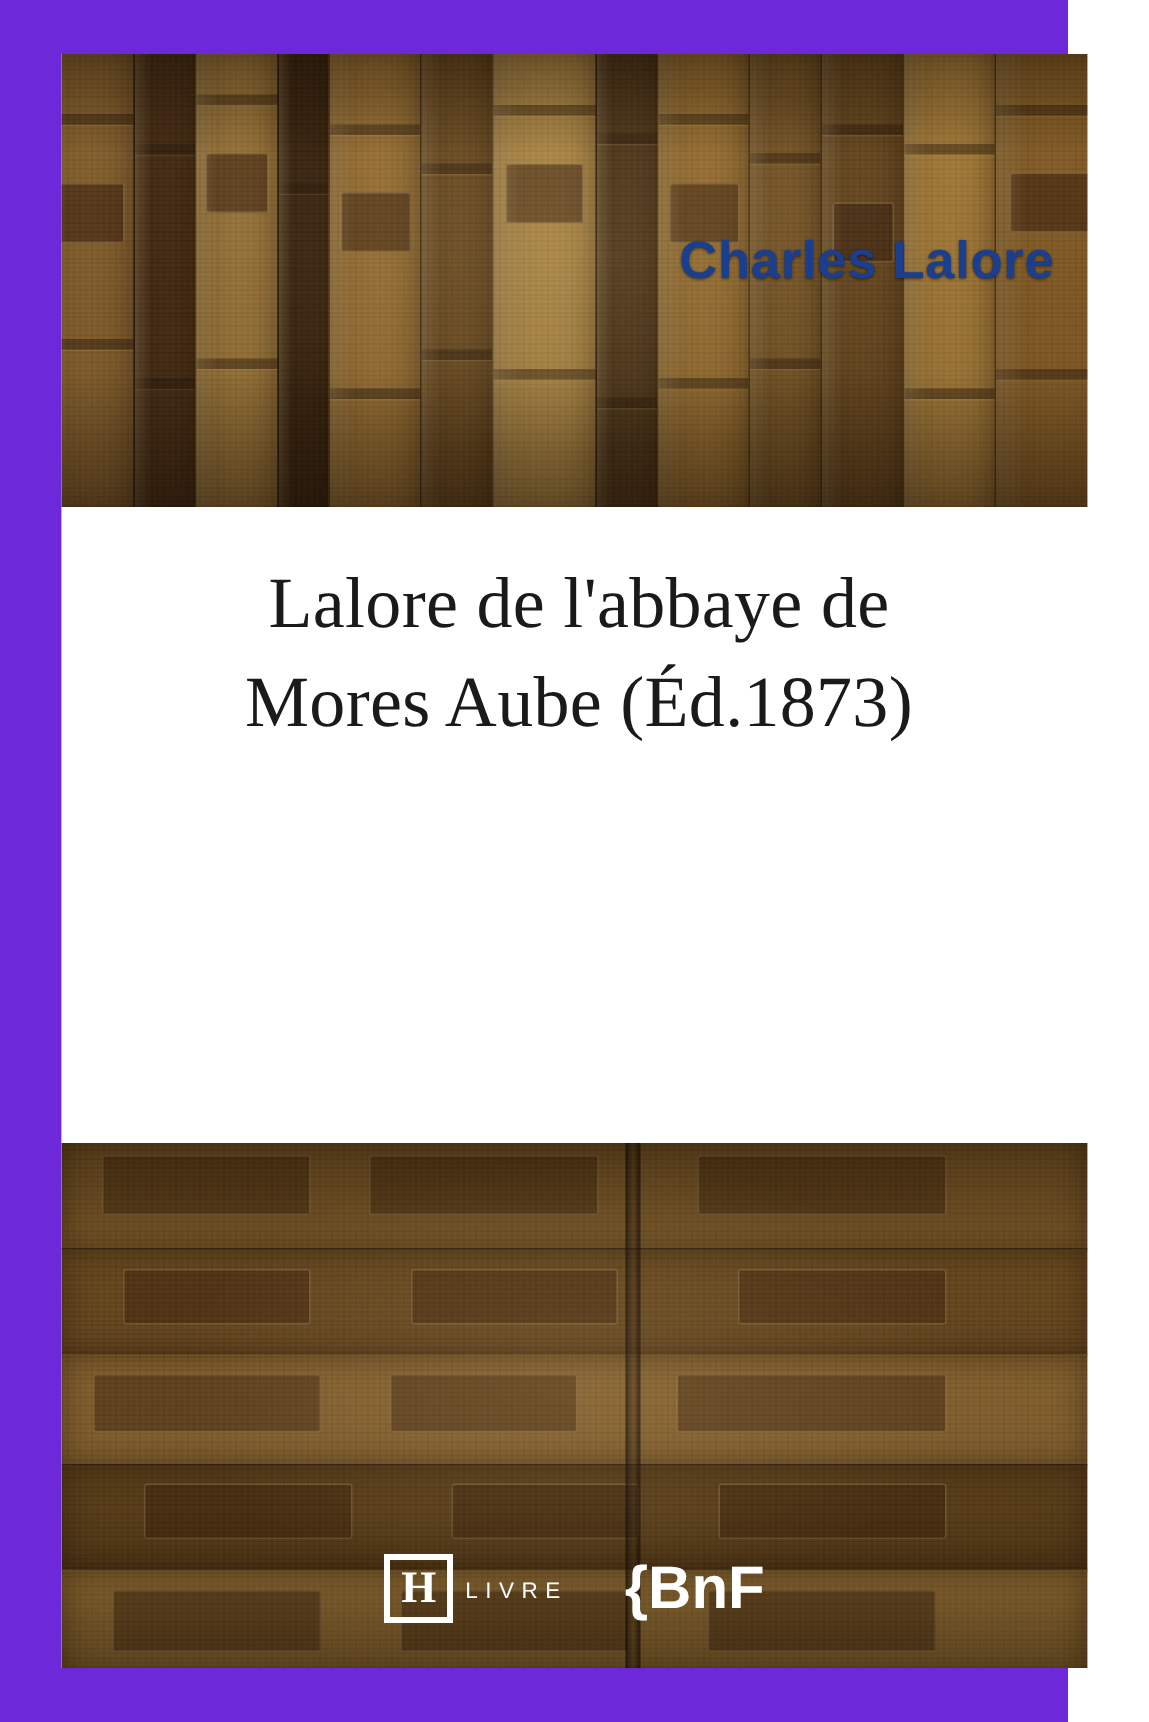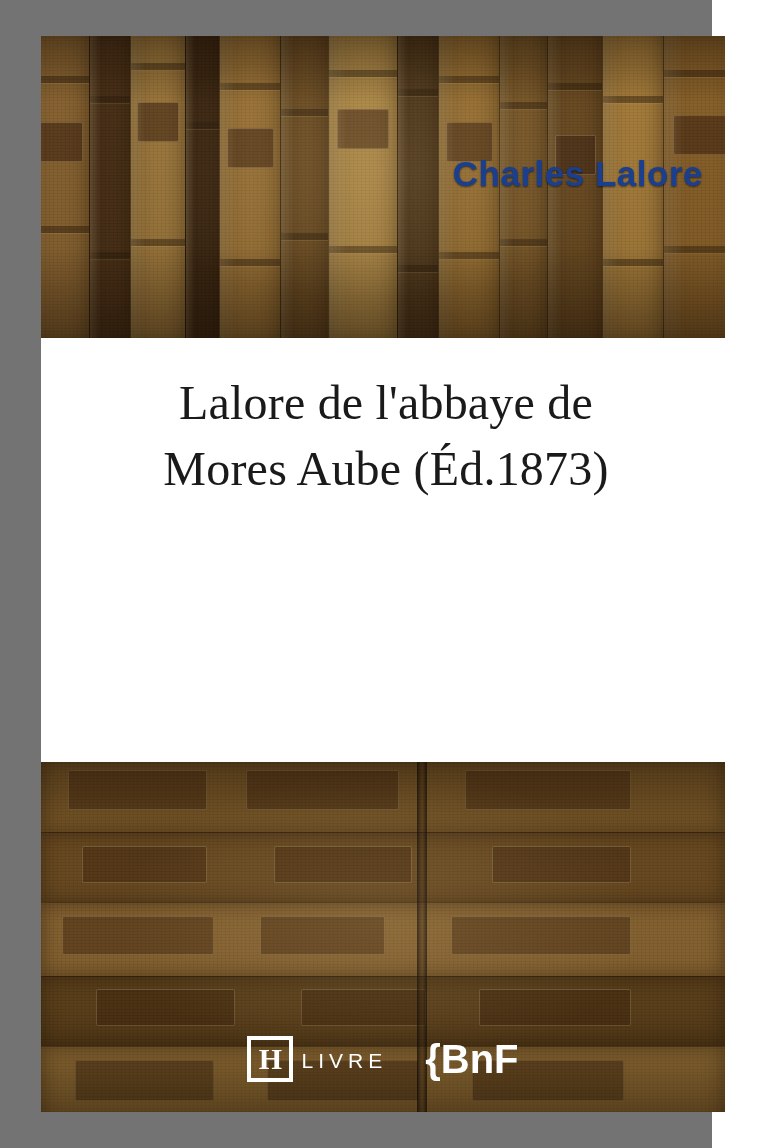--- a/index.html
+++ b/index.html
@@ -12,21 +12,21 @@
     height: 1148px;
     overflow: hidden;
     font-family: "Liberation Serif", serif;
   }
 
   
   .cover {
     position: relative;
     width: 712px;
     height: 1148px;
-    background: #737373;
+    background: #6d28d9;
     box-sizing: border-box;
   }
 
   
   .inner {
     position: absolute;
     left: 41px;
     top: 36px;
     width: 684px;
     height: 1076px;
@@ -204,21 +204,21 @@
   .hachette .w1 {
     font-family: "Liberation Sans", sans-serif;
     font-size: 34px;
     font-weight: bold;
     color: #ffffff;
     letter-spacing: -0.5px;
     display: block;
   }
   .hachette .w2 {
     font-family: "Liberation Sans", sans-serif;
-    font-size: 21px;
+    font-size: 15px;
     color: #ffffff;
     letter-spacing: 5px;
     display: block;
     margin-top: 2px;
   }
   .bnf {
     font-family: "Liberation Sans", sans-serif;
     font-size: 40px;
     font-weight: bold;
     color: #ffffff;

